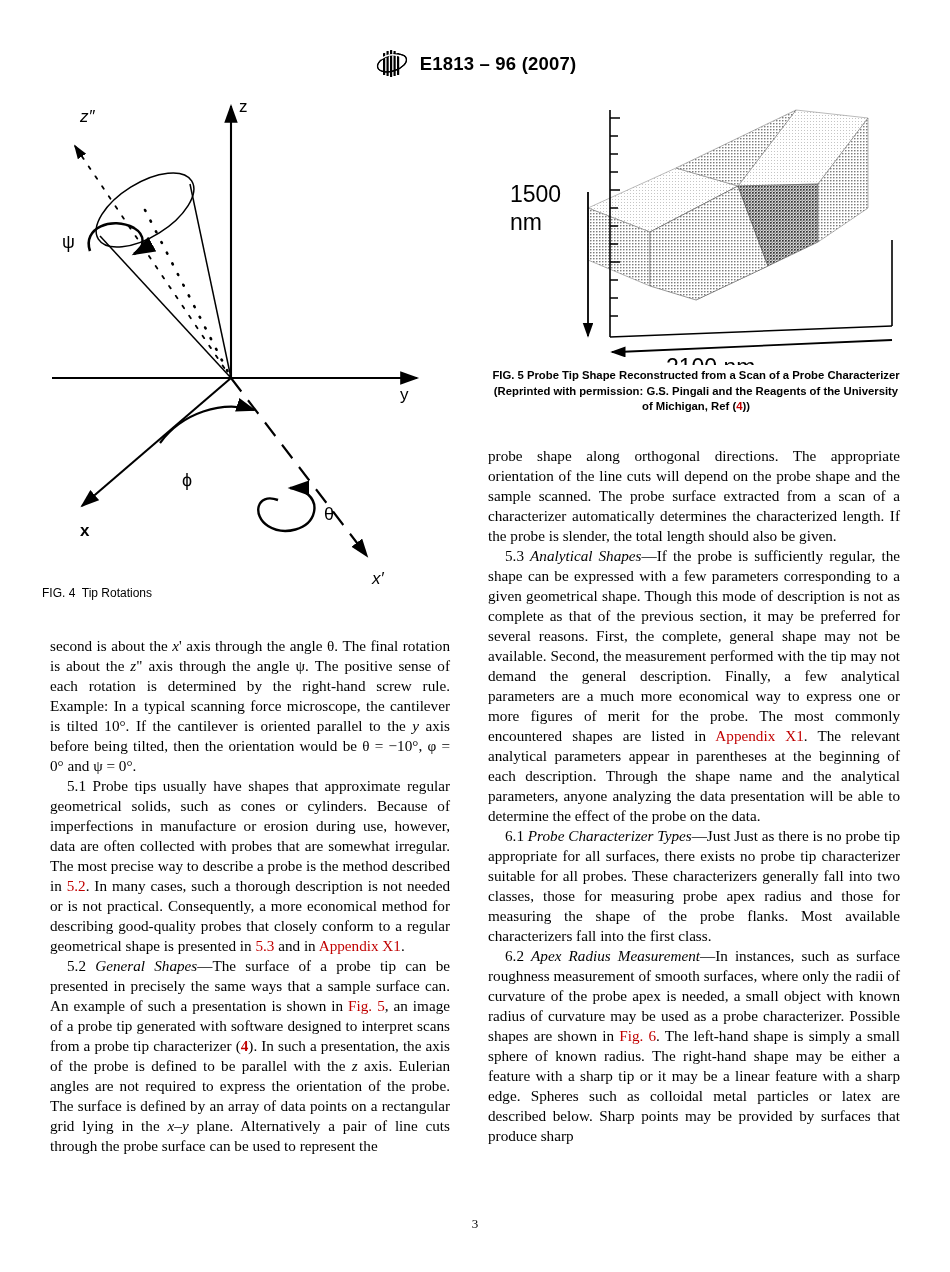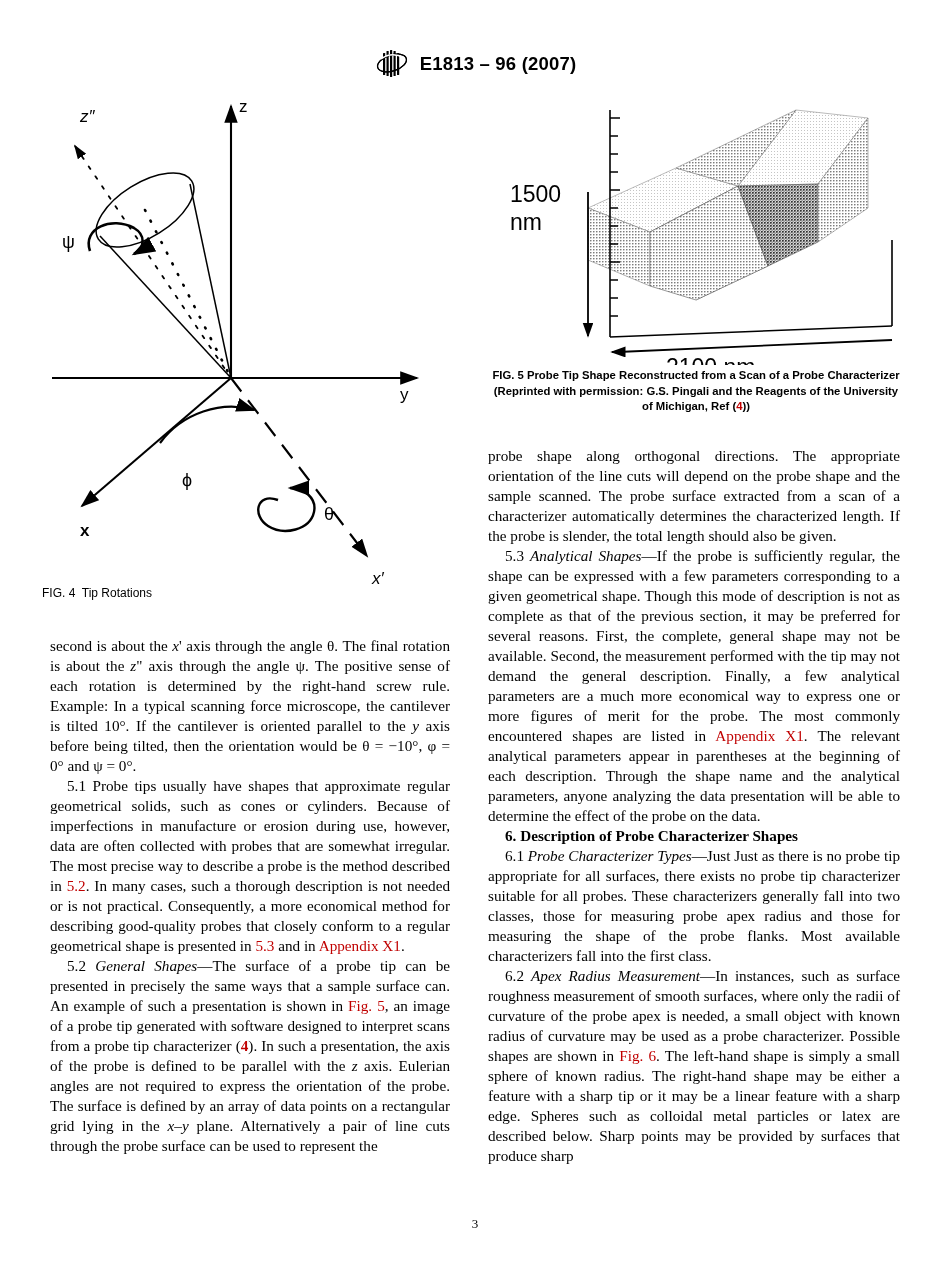--- a/index.html
+++ b/index.html
@@ -239,21 +239,20 @@
 
     <p class="gap-before"><span>5.2 </span><span class="ital">General Shapes</span><span>—The surface of a probe tip can be presented in precisely the same ways that a sample surface can. An example of such a presentation is shown in </span><span class="lnk">Fig. 5</span><span>, an image of a probe tip generated with software designed to interpret scans from a probe tip characterizer (</span><span class="lnk bold">4</span><span>). In such a presentation, the axis of the probe is defined to be parallel with the </span><span class="ital">z</span><span> axis. Eulerian angles are not required to express the orientation of the probe. The surface is defined by an array of data points on a rectangular grid lying in the </span><span class="ital">x</span><span>–</span><span class="ital">y</span><span> plane. Alternatively a pair of line cuts through the probe surface can be used to represent the</span></p>
   </div>
 
   <div class="col col-right">
 
     <p class="noindent">probe shape along orthogonal directions. The appropriate orientation of the line cuts will depend on the probe shape and the sample scanned. The probe surface extracted from a scan of a characterizer automatically determines the characterized length. If the probe is slender, the total length should also be given.</p>
 
     <p class="gap-before"><span>5.3 </span><span class="ital">Analytical Shapes</span><span>—If the probe is sufficiently regular, the shape can be expressed with a few parameters corresponding to a given geometrical shape. Though this mode of description is not as complete as that of the previous section, it may be preferred for several reasons. First, the complete, general shape may not be available. Second, the measurement performed with the tip may not demand the general description. Finally, a few analytical parameters are a much more economical way to express one or more figures of merit for the probe. The most commonly encountered shapes are listed in </span><span class="lnk">Appendix X1</span><span>. The relevant analytical parameters appear in parentheses at the beginning of each description. Through the shape name and the analytical parameters, anyone analyzing the data presentation will be able to determine the effect of the probe on the data.</span></p>
 
-    <p class="sec-head">6. Description of Probe Characterizer Shapes</p>
 
     <p><span>6.1 </span><span class="ital">Probe Characterizer Types</span><span>—Just Just as there is no probe tip appropriate for all surfaces, there exists no probe tip characterizer suitable for all probes. These characterizers generally fall into two classes, those for measuring probe apex radius and those for measuring the shape of the probe flanks. Most available characterizers fall into the first class.</span></p>
 
     <p class="gap-before"><span>6.2 </span><span class="ital">Apex Radius Measurement</span><span>—In instances, such as surface roughness measurement of smooth surfaces, where only the radii of curvature of the probe apex is needed, a small object with known radius of curvature may be used as a probe characterizer. Possible shapes are shown in </span><span class="lnk">Fig. 6</span><span>. The left-hand shape is simply a small sphere of known radius. The right-hand shape may be either a feature with a sharp tip or it may be a linear feature with a sharp edge. Spheres such as colloidal metal particles or latex are described below. Sharp points may be provided by surfaces that produce sharp</span></p>
   </div>
 
   <div class="page-number">3</div>
 
 </div>
 

